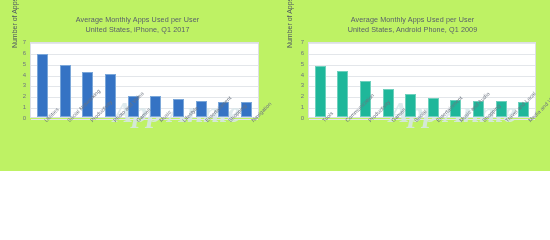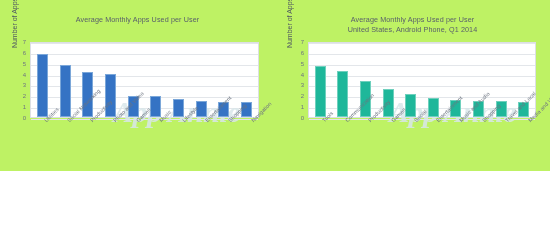--- a/index.html
+++ b/index.html
@@ -160,20 +160,21 @@
   .xlabel-inner { display: inline-block; }
 </style>
 </head>
 <body>
 
 <div class="board">
 
   <div class="panel panel-ios">
 
     <div class="chart-title l1">Average Monthly Apps Used per User</div>
+    <div class="chart-title l2">United States, iPhone, Q1 2017</div>
 
     <div class="y-axis-title">Number of Apps</div>
 
     <div class="yticks">
         <div class="ytick" style="top: 39px;">7</div>
         <div class="ytick" style="top: 49.8571px;">6</div>
         <div class="ytick" style="top: 60.7143px;">5</div>
         <div class="ytick" style="top: 71.5714px;">4</div>
         <div class="ytick" style="top: 82.4286px;">3</div>
         <div class="ytick" style="top: 93.2857px;">2</div>
@@ -257,21 +258,21 @@
         </div>
         <div class="xlabel-slot" style="left: 217.55px;">
           <div class="xlabel"><span class="xlabel-inner">Navigation</span></div>
         </div>
       </div>
   </div>
 
   <div class="panel panel-droid">
 
     <div class="chart-title l1">Average Monthly Apps Used per User</div>
-    <div class="chart-title l2">United States, Android Phone, Q1 2014</div>
+    <div class="chart-title l2">United States, Android Phone, Q1 2009</div>
 
     <div class="y-axis-title">Number of Apps</div>
 
     <div class="yticks">
         <div class="ytick" style="top: 39px;">7</div>
         <div class="ytick" style="top: 49.8571px;">6</div>
         <div class="ytick" style="top: 60.7143px;">5</div>
         <div class="ytick" style="top: 71.5714px;">4</div>
         <div class="ytick" style="top: 82.4286px;">3</div>
         <div class="ytick" style="top: 93.2857px;">2</div>

